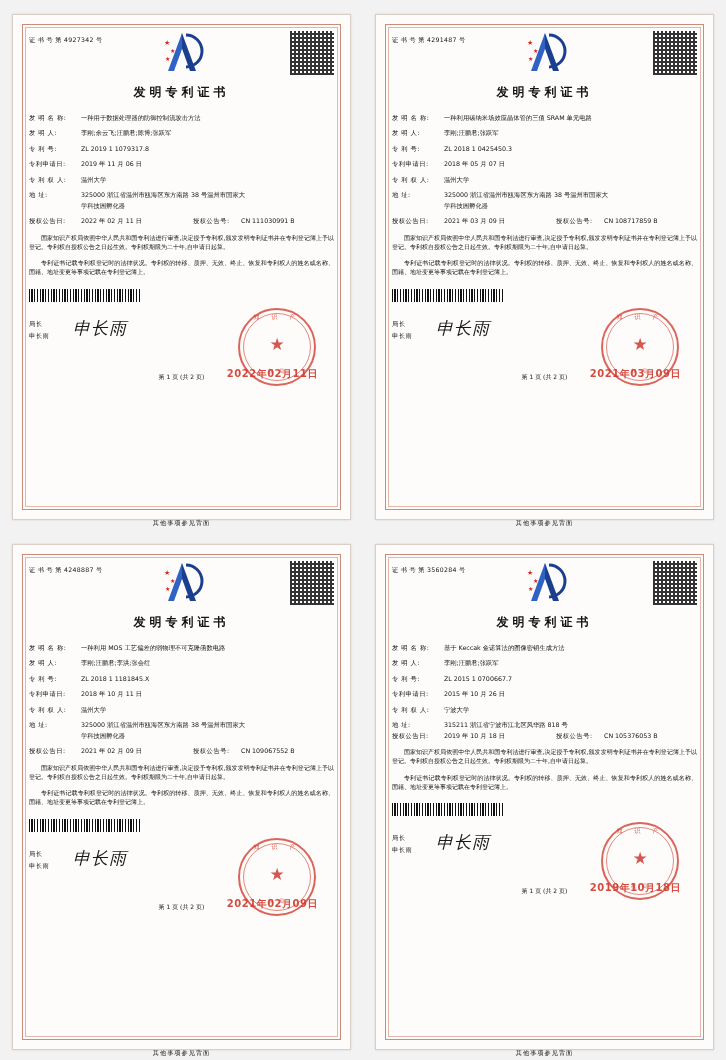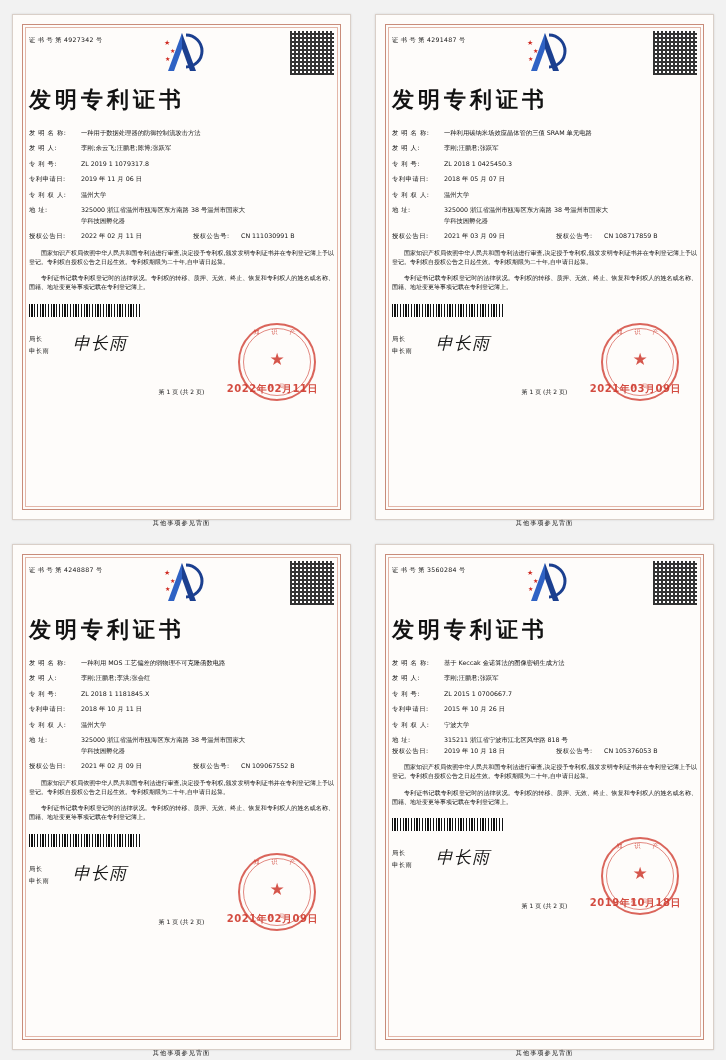--- a/index.html
+++ b/index.html
@@ -91,23 +91,23 @@
   .qr-frame {
     position: absolute;
     right: 0;
     top: 2px;
     width: 44px;
     height: 44px;
     background: #fff;
     overflow: hidden;
   }
   .title {
-    text-align: left;
+    text-align: center;
     font-family: "DejaVu Serif", "Liberation Serif", serif;
-    font-size: 22px;
+    font-size: 12px;
     font-weight: bold;
     letter-spacing: 4px;
     color: #121212;
     margin: 2px 0 12px 0;
   }
   .field {
     display: flex;
     align-items: flex-start;
     margin-bottom: 6px;
     font-size: 6.3px;

